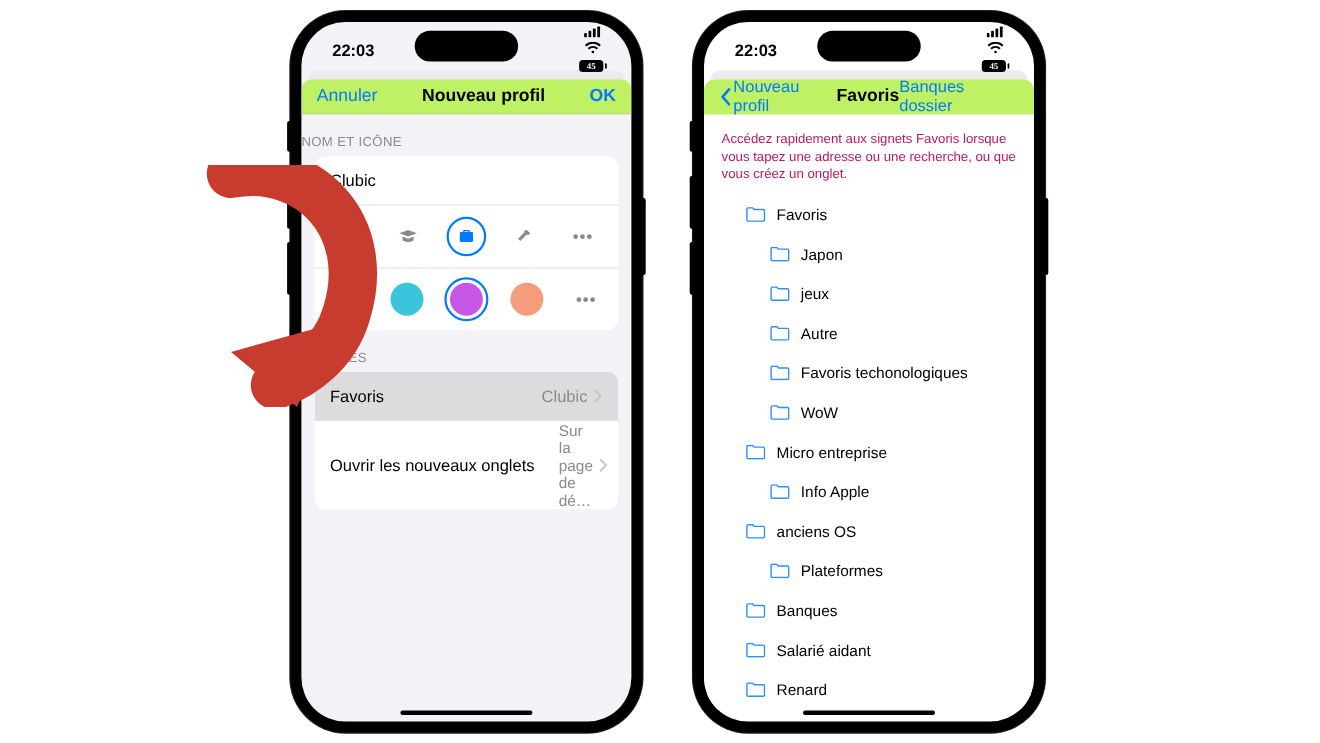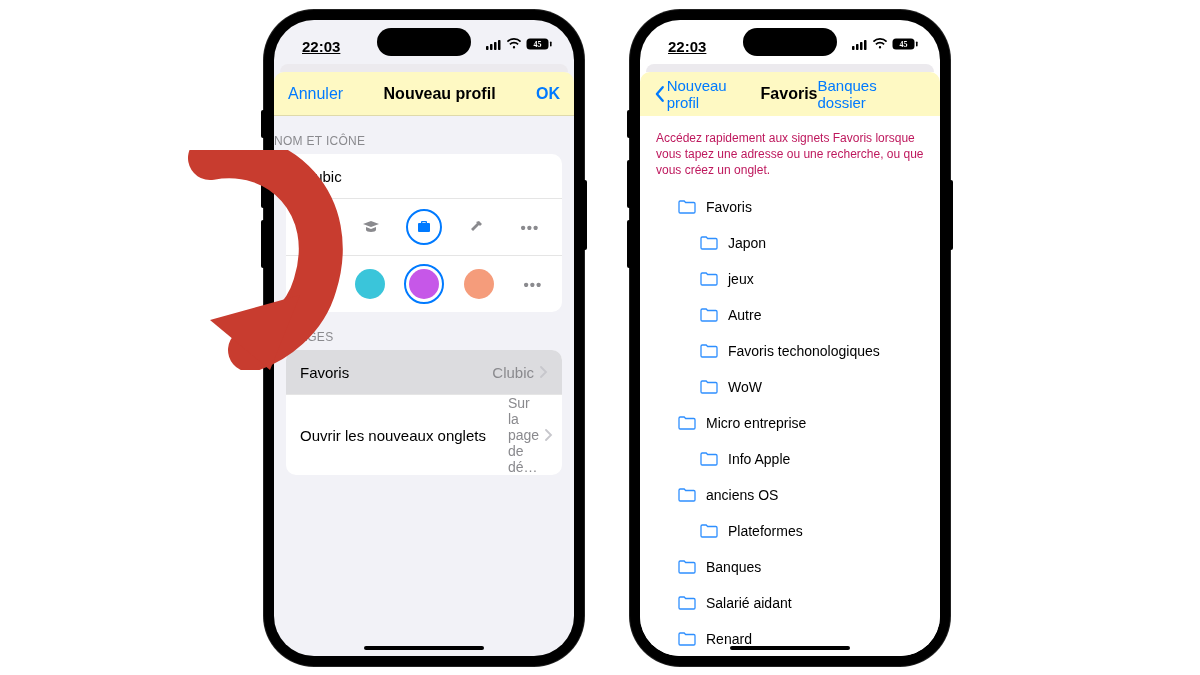--- a/index.html
+++ b/index.html
@@ -62,34 +62,34 @@
     height: 44px;
     display: flex;
     align-items: center;
     justify-content: space-between;
     padding: 0 22px 0 28px;
     font-size: 15px;
     font-weight: 600;
     color: #000;
     background: transparent;
   }
-  .status .right { display: flex; align-items: center; gap: 4px; margin-top:4px; }
-  .status .left { margin-top:8px;text-decoration:underline; }
+  .status .right { display: flex; align-items: center; gap: 4px; margin-top:4px;flex-direction:column; }
+  .status .left { margin-top:8px; }
 
   .sig-icon, .wifi-icon, .batt-icon { display: inline-flex; align-items: center; }
 
   
   .navbar {
-    height: 44px;
+    height: 32px;
     display: flex;
     align-items: center;
     justify-content: space-between;
     padding: 0 14px;
     border-bottom: 0.5px solid rgba(0,0,0,0.12);
-    background: #fef9c3;
+    background: #bef264;
     font-size: 16px;
   }
   .nav-link { color: #007aff; }
   .nav-title { font-weight: 600; color: #000; flex: 1; text-align: center; }
   .nav-back { display: flex; align-items: center; gap: 2px; }
 
   
   .section-hdr {
     font-size: 12px;
     color: #8a8a8e;

